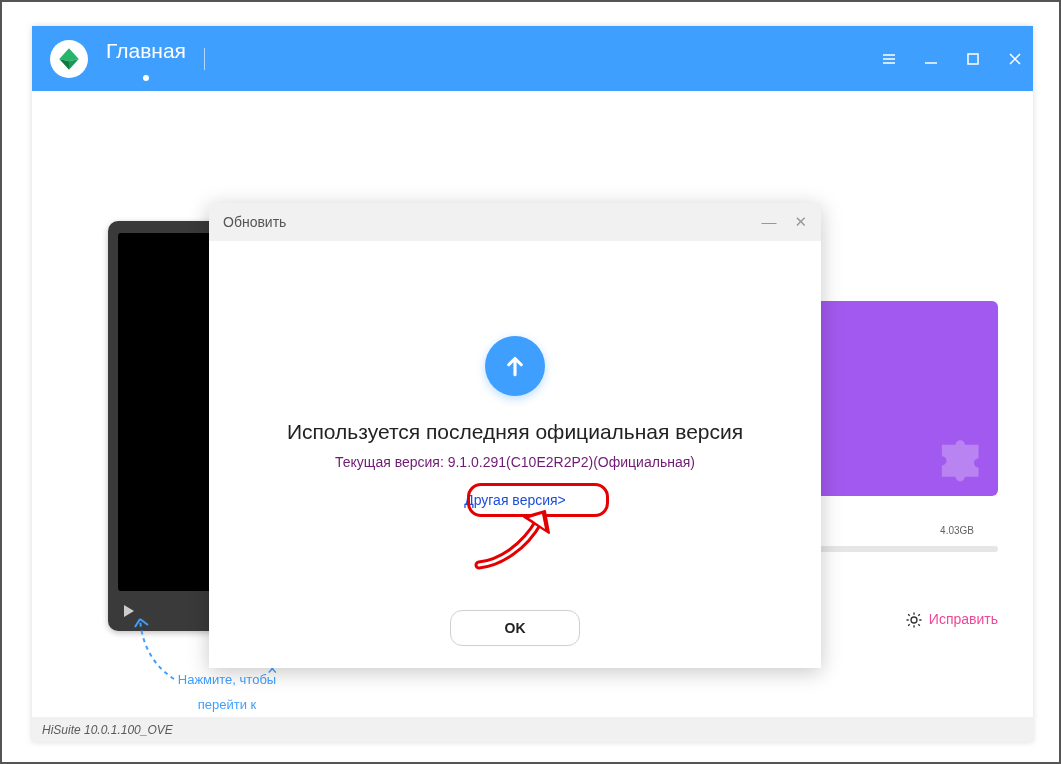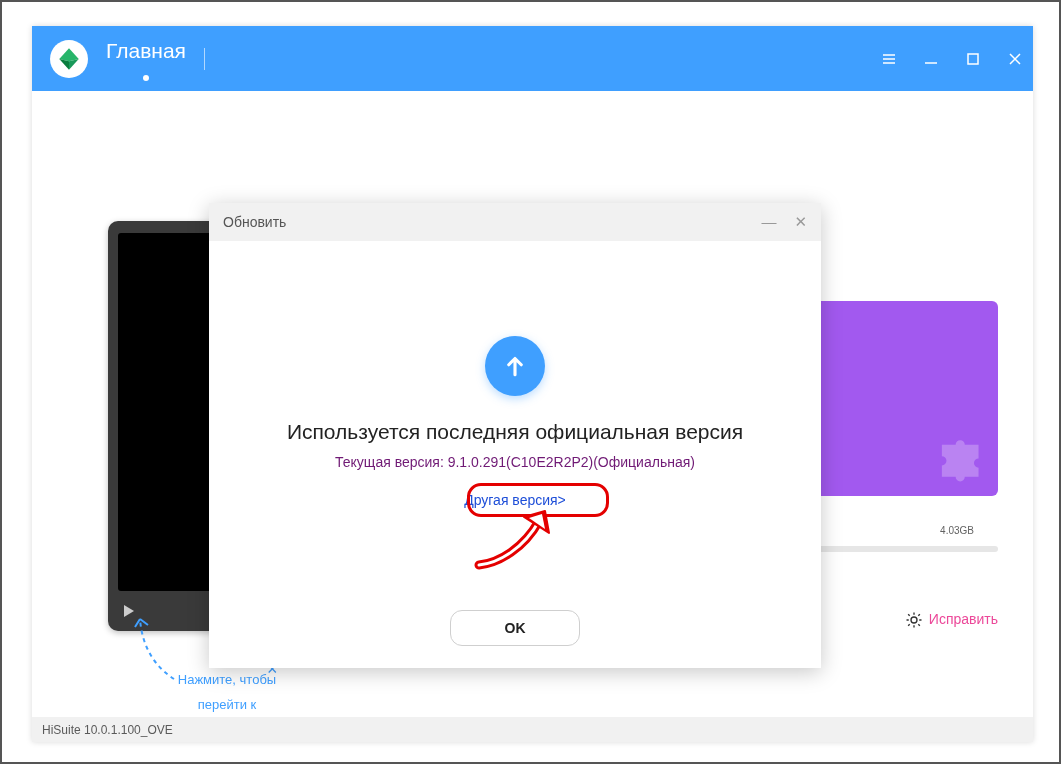--- a/index.html
+++ b/index.html
@@ -9,21 +9,21 @@
   .titlebar { height:65px; background:#3f9fff; display:flex; align-items:center; color:#fff; padding:0 10px 0 18px; position:relative; }
   .app-logo { width:38px; height:38px; border-radius:50%; background:#fff; display:flex; align-items:center; justify-content:center; margin-right:14px; }
   .app-logo svg { width:26px; height:26px; }
   .tabs { display:flex; align-items:center; font-size:21px; }
   .tab { padding:0 4px; height:65px; line-height:50px; position:relative; cursor:pointer; }
   .tab.active::after{ content:""; position:absolute; left:50%; transform:translateX(-50%); bottom:10px; width:6px; height:6px; border-radius:50%; background:#fff;}
   .tab-divider { width:1px; height:22px; background:rgba(255,255,255,.6); margin:0 14px; }
   .win-controls { margin-left:auto; display:flex; gap:26px; align-items:center; }
   .win-controls span { width:16px; height:16px; display:flex; align-items:center; justify-content:center; cursor:pointer; color:#fff; }
   .content { position:absolute; left:0; right:0; top:65px; bottom:25px; background:#fff; }
-  .statusbar { position:absolute; left:0; right:0; bottom:0; height:25px; background:#f1f1f1; color:#5a5a5a; font-size:12px; padding:0 10px; display:flex; align-items:center; }
+  .statusbar { position:absolute; left:0; right:0; bottom:0; height:25px; background:#f1f1f1; color:#5a5a5a; font-size:12px; padding:0 10px; display:flex; align-items:center;font-style:italic; }
 
   .phone { position:absolute; left:76px; top:130px; width:180px; height:410px; background:#3a3a3a; border-radius:10px; box-shadow:0 2px 6px rgba(0,0,0,.25);}
   .phone .screen { position:absolute; left:10px; top:12px; right:10px; bottom:40px; background:#000; border-radius:3px; }
   .phone .ctrl-strip { position:absolute; left:10px; right:10px; bottom:2px; height:36px; display:flex; align-items:center; gap:10px; color:#aaa; padding:0 6px;}
   .phone .ctrl-strip .play { width:0;height:0;border-left:10px solid #ccc;border-top:6px solid transparent;border-bottom:6px solid transparent; cursor:pointer;}
   .close-tip { position:absolute; left:235px; top:568px; color:#3f9fff; font-size:18px; cursor:pointer; }
   .tip-text { position:absolute; left:130px; top:576px; width:130px; color:#3f9fff; font-size:13px; text-align:center; line-height:25px; }
   .tip-arrow { position:absolute; left:102px; top:520px; width:50px; height:70px; }
 
   .purple-card { position:absolute; right:35px; top:210px; width:190px; height:195px; background:#a259ef; border-radius:6px; overflow:hidden;}

